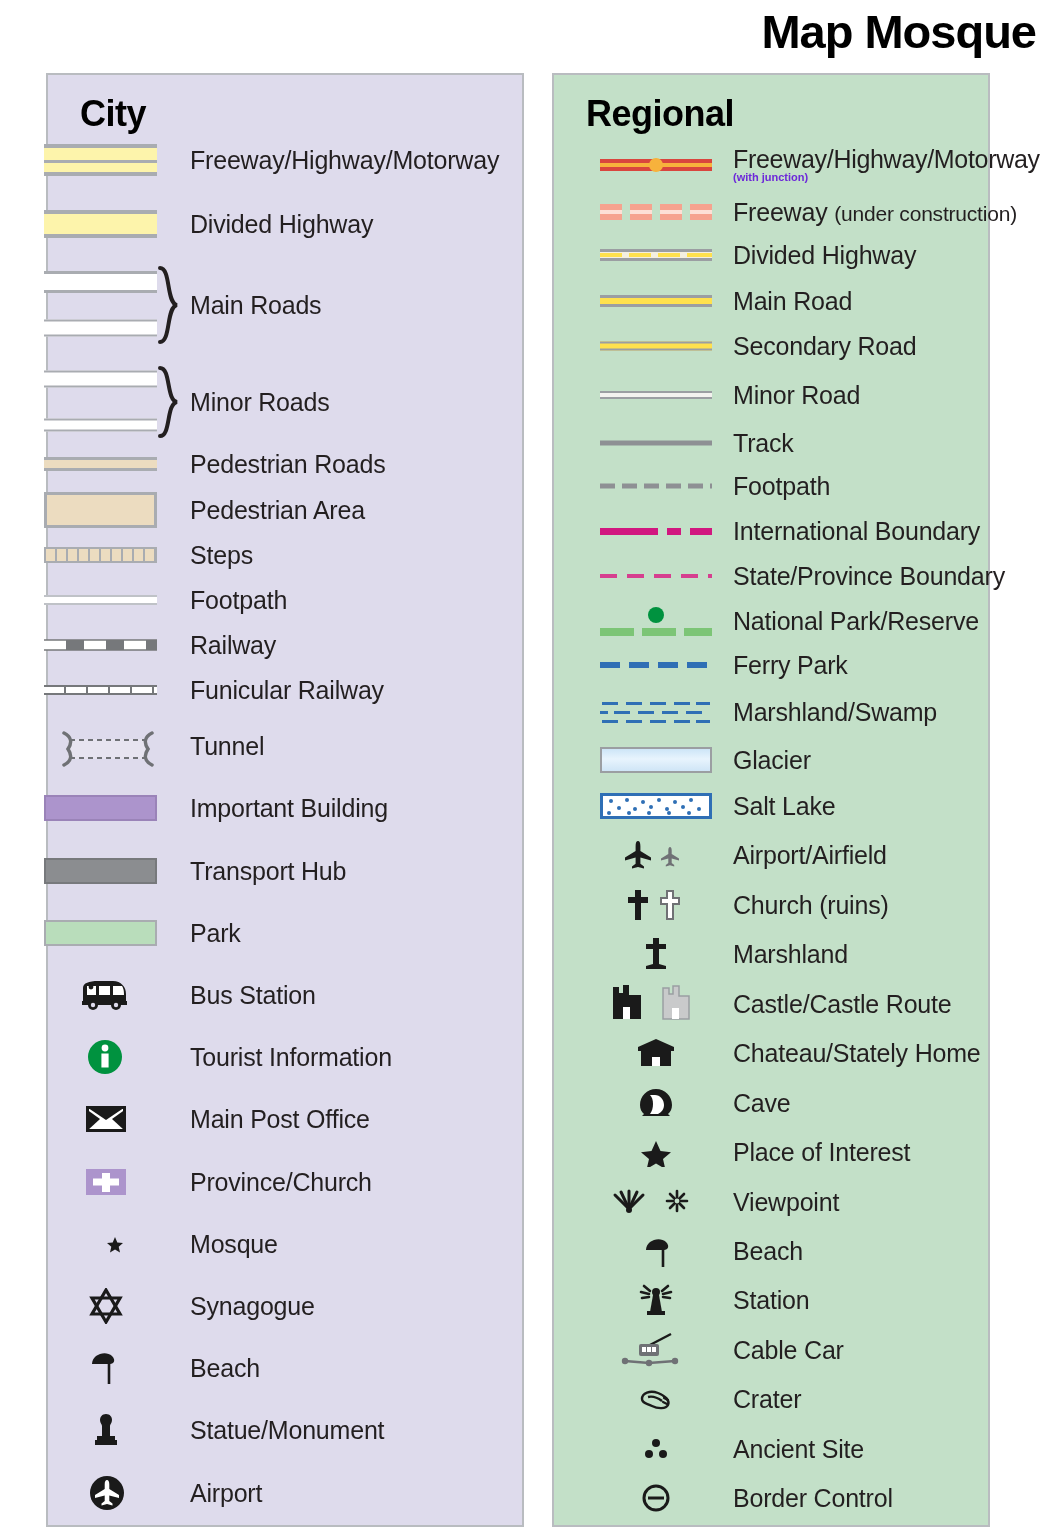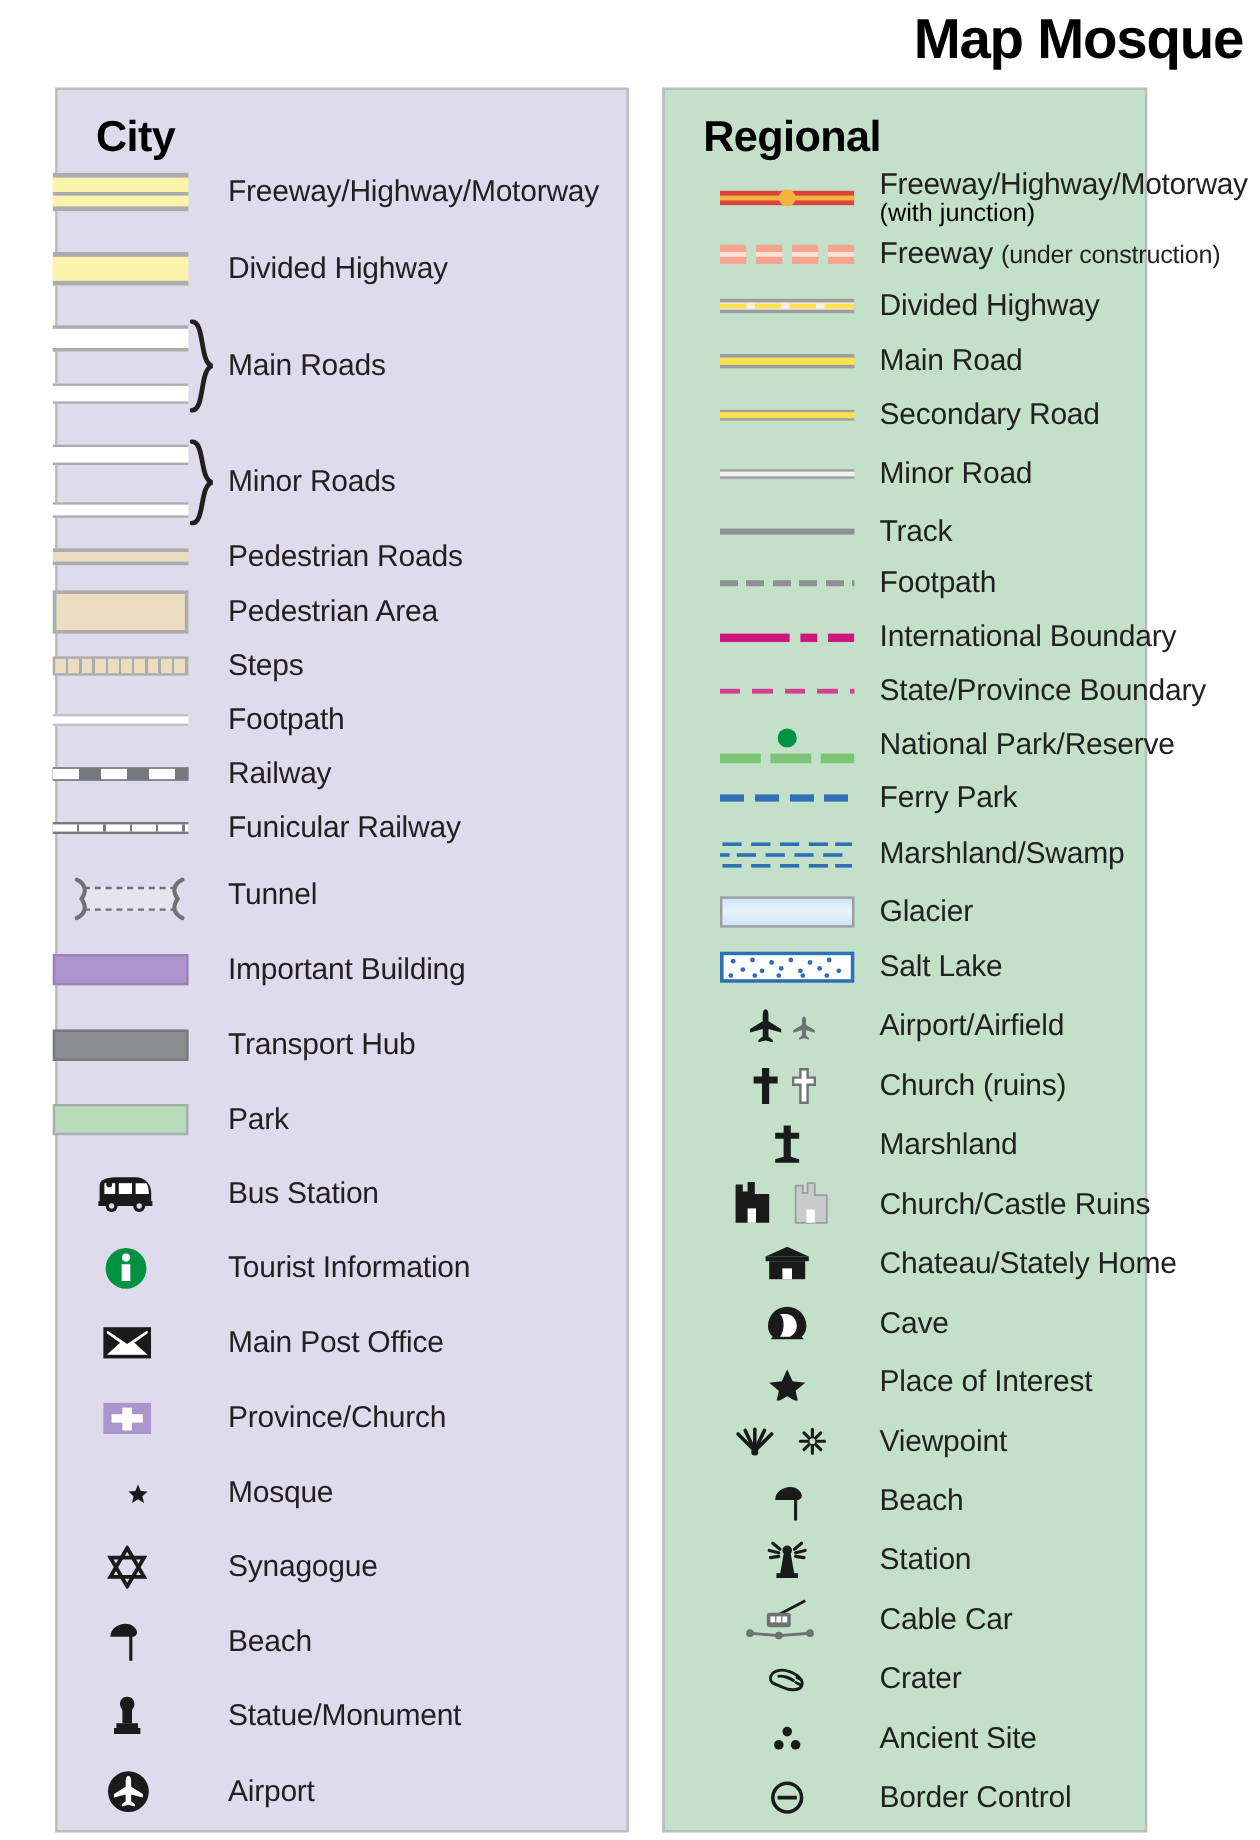--- a/index.html
+++ b/index.html
@@ -28,21 +28,21 @@
     height:1454px;
     border:2px solid #b9bcc0;
     box-sizing:border-box;
   }
   #panel-city{
     left:22px; width:478px;
     background:#dedbec;
     margin-left:24px;
   }
   #panel-regional{
-    left:552px; width:404px;
+    left:552px; width:438px;
     background:#c3e0c8;
   }
   .panel-title{
     position:absolute;
     left:32px; top:18px;
     font-size:36px;
     font-weight:bold;
     color:#000;
     letter-spacing:-0.5px;
   }
@@ -68,21 +68,21 @@
   }
   .lbl .sub{ font-size:21px; }
   .lbl2{
     position:absolute;
     top:50%;
     transform:translateY(-50%);
     line-height:1.05;
     white-space:nowrap;
   }
   .lbl2 .l1{ font-size:25px; color:#231f20; display:block; letter-spacing:-0.3px;}
-  .lbl2 .l2{ font-size:21px; color:#000000; display:block; font-weight:normal;}
+  .lbl2 .l2{ font-size:11px; color:#6d28d9; display:block; font-weight:bold;}
 
   
   .city-sym{ left:44px; }
   .city-lbl{ left:190px; }
 
   .sw-freeway{
     width:113px;height:32px;
     background:#fdf4ab;
     border-top:4px solid #a9acb1;
     border-bottom:4px solid #a9acb1;
@@ -613,21 +613,21 @@
 
   <div class="row" style="top:1004px">
     <div class="sym reg-sym rg-icons">
       <svg width="110" height="38" viewBox="0 0 110 38">
         <path d="M12 8 L12 2 L18 2 L18 8 L22 8 L22 0 L28 0 L28 10 L40 10 L40 34 L12 34 Z" fill="#1a1a1a"></path>
         <rect x="22" y="22" width="7" height="12" fill="#ffffff"></rect>
         <path d="M62 9 L62 3 L68 3 L68 9 L72 9 L72 1 L78 1 L78 11 L88 11 L88 34 L62 34 Z" fill="#c9cacb" stroke="#9b9ea2" stroke-width="1.5"></path>
         <rect x="71" y="23" width="7" height="11" fill="#ffffff"></rect>
       </svg>
     </div>
-    <div class="lbl reg-lbl">Church/Castle Ruins</div>
+    <div class="lbl reg-lbl">Castle/Castle Route</div>
   </div>
 
   <div class="row" style="top:1053px">
     <div class="sym reg-sym rg-icons">
       <svg width="96" height="32" viewBox="0 0 96 32">
         <path d="M30 10 L48 2 L66 10 Z" fill="#1a1a1a"></path>
         <rect x="30" y="10" width="36" height="4" fill="#1a1a1a"></rect>
         <rect x="33" y="14" width="30" height="15" fill="#1a1a1a"></rect>
         <rect x="44" y="20" width="8" height="9" fill="#ffffff"></rect>
       </svg>

